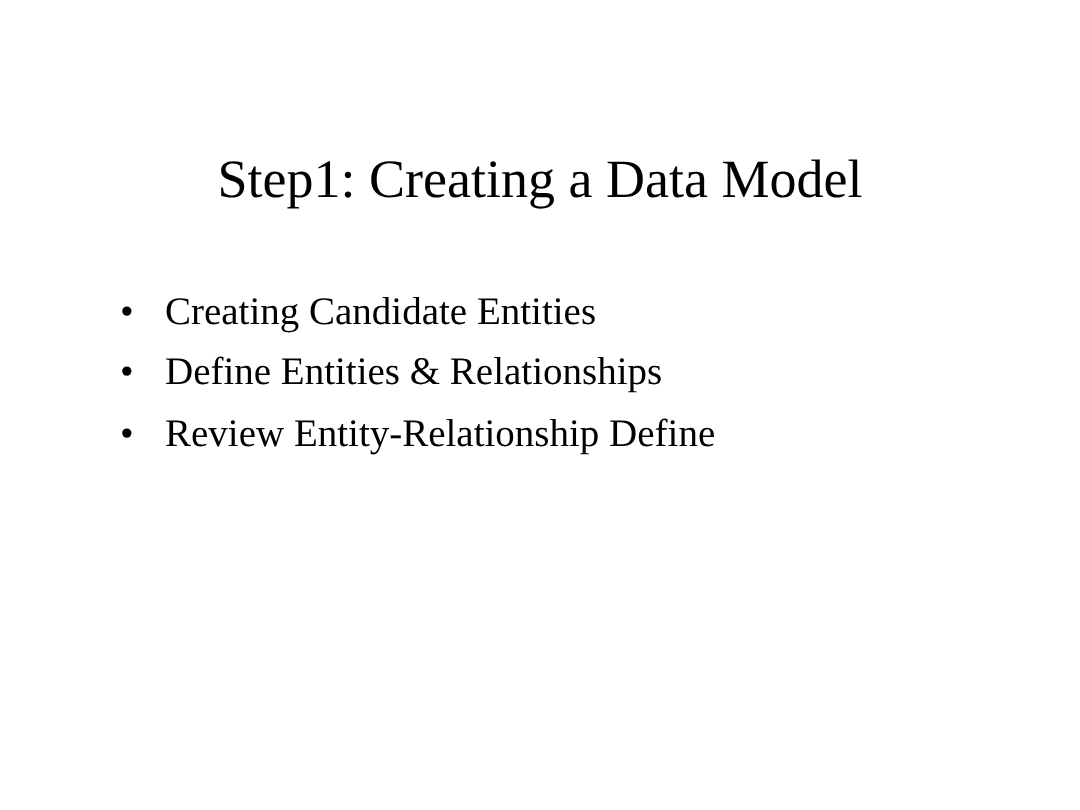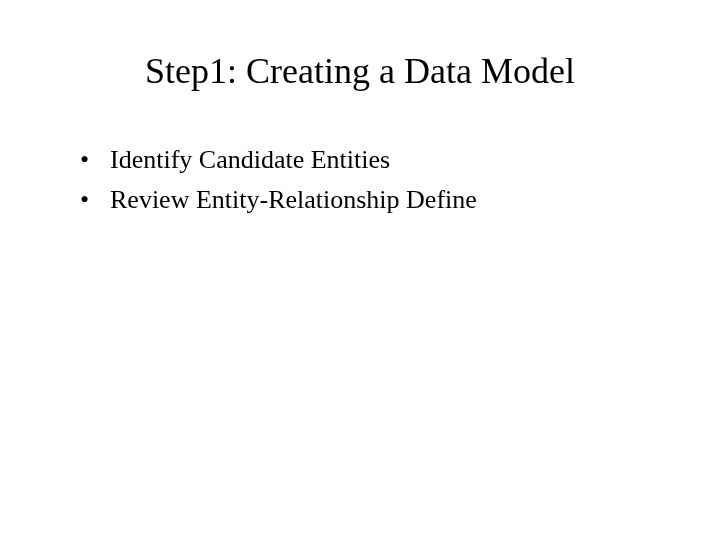--- a/index.html
+++ b/index.html
@@ -13,20 +13,21 @@
       background: #ffffff;
       font-family: "Times New Roman", Times, serif;
       color: #000000;
       padding: 50px 60px 40px 60px;
     }
     .title {
       font-size: 36px;
       font-weight: normal;
       text-align: center;
       margin-bottom: 50px;
+      margin-top: 48px;
     }
     .bullets {
       list-style: none;
       padding-left: 20px;
     }
     .bullets li {
       font-size: 26px;
       line-height: 1.4;
       position: relative;
       padding-left: 30px;
@@ -39,15 +40,16 @@
       top: 0;
       font-size: 26px;
     }
   </style>
 </head>
 <body>
 
 <h1 class="title">Step1: Creating a Data Model</h1>
 
 <ul class="bullets">
-  <li>Identify Candidate Entities</li>
+  <li>Creating Candidate Entities</li>
+  <li>Define Entities &amp; Relationships</li>
   <li>Review Entity-Relationship Define</li>
 </ul>
 
 </body></html>

